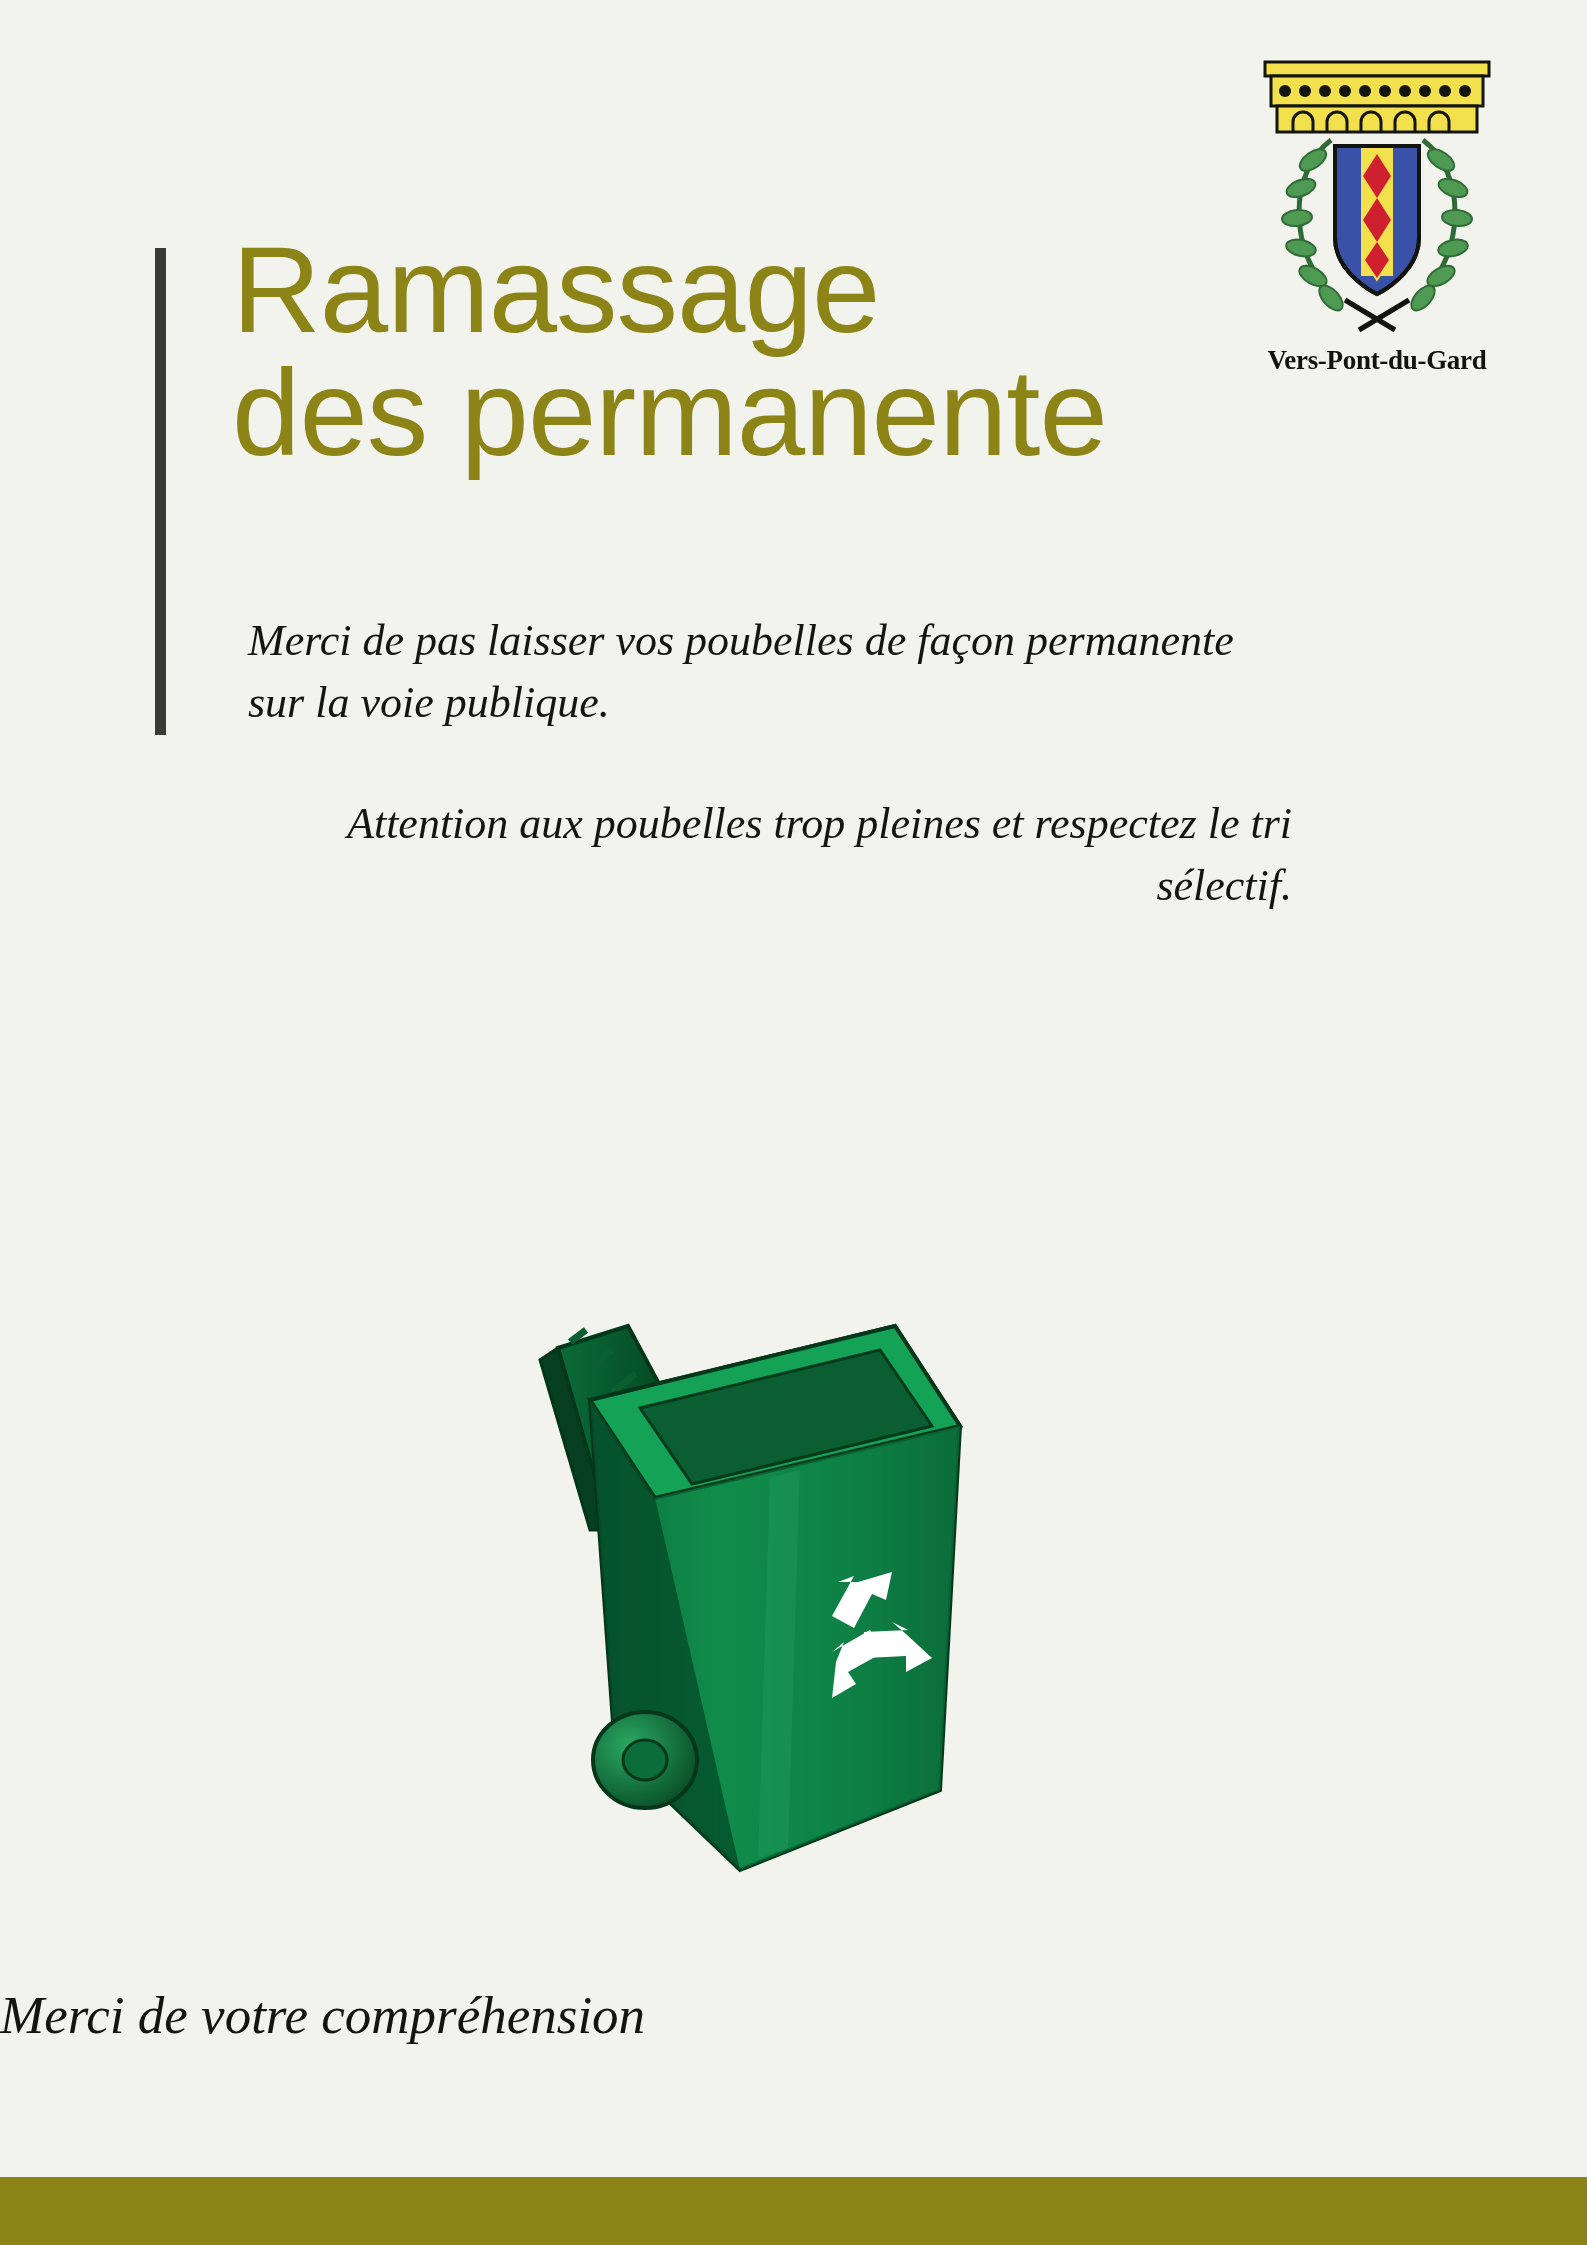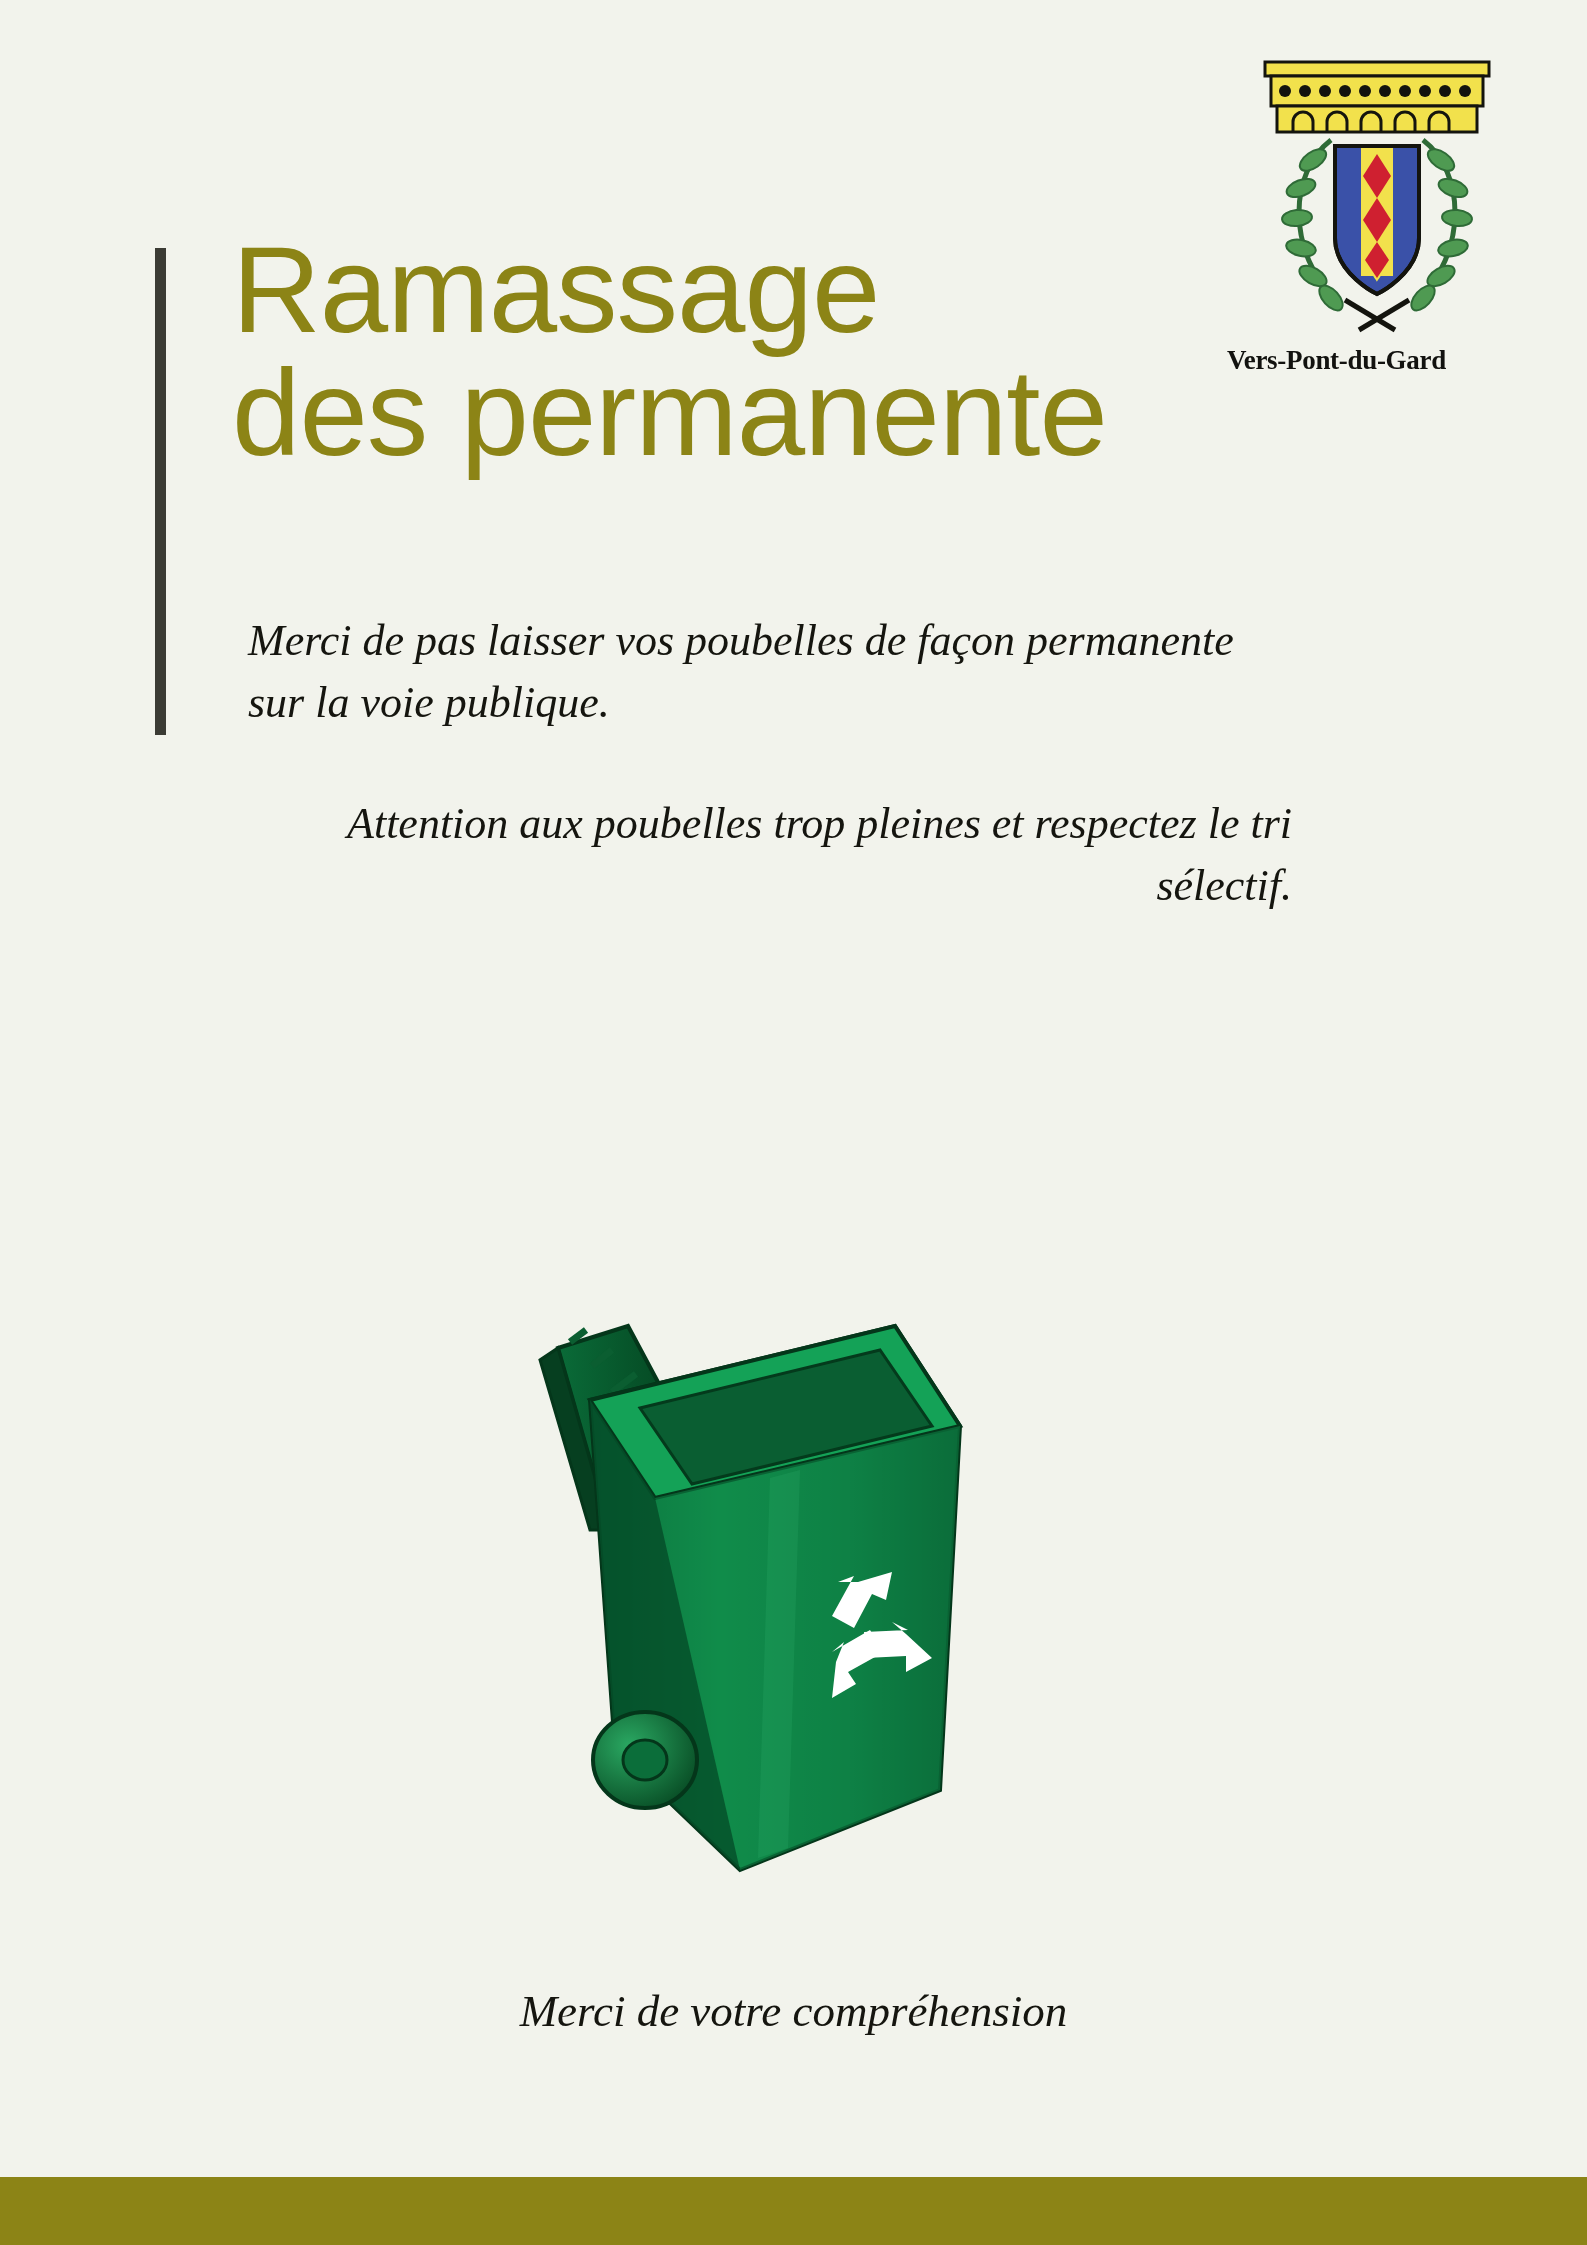--- a/index.html
+++ b/index.html
@@ -23,21 +23,21 @@
     right: 60px;
     width: 300px;
     height: 340px;
   }
   .crest svg { display: block; width: 100%; height: 100%; }
   .crest-label {
     position: absolute;
     left: 0;
     right: 0;
     bottom: 6px;
-    text-align: left;
+    text-align: center;
     font-family: "Liberation Serif", serif;
     font-weight: bold;
     font-size: 27px;
     letter-spacing: -0.3px;
     color: #12120f;
   }
 
   
   .title-rule {
     position: absolute;
@@ -88,24 +88,23 @@
     height: 690px;
   }
   .bin-wrap svg { display: block; width: 100%; height: 100%; }
 
   
   .closing {
     position: absolute;
     left: 0;
     right: 0;
     top: 1985px;
-    text-align: center;
     font-family: "Liberation Serif", serif;
     font-style: italic;
-    font-size: 45px;
+    font-size: 53px;
     color: #15150f;
   }
 
   
   .footer-bar {
     position: absolute;
     left: 0;
     right: 0;
     bottom: 0;
     height: 68px;

